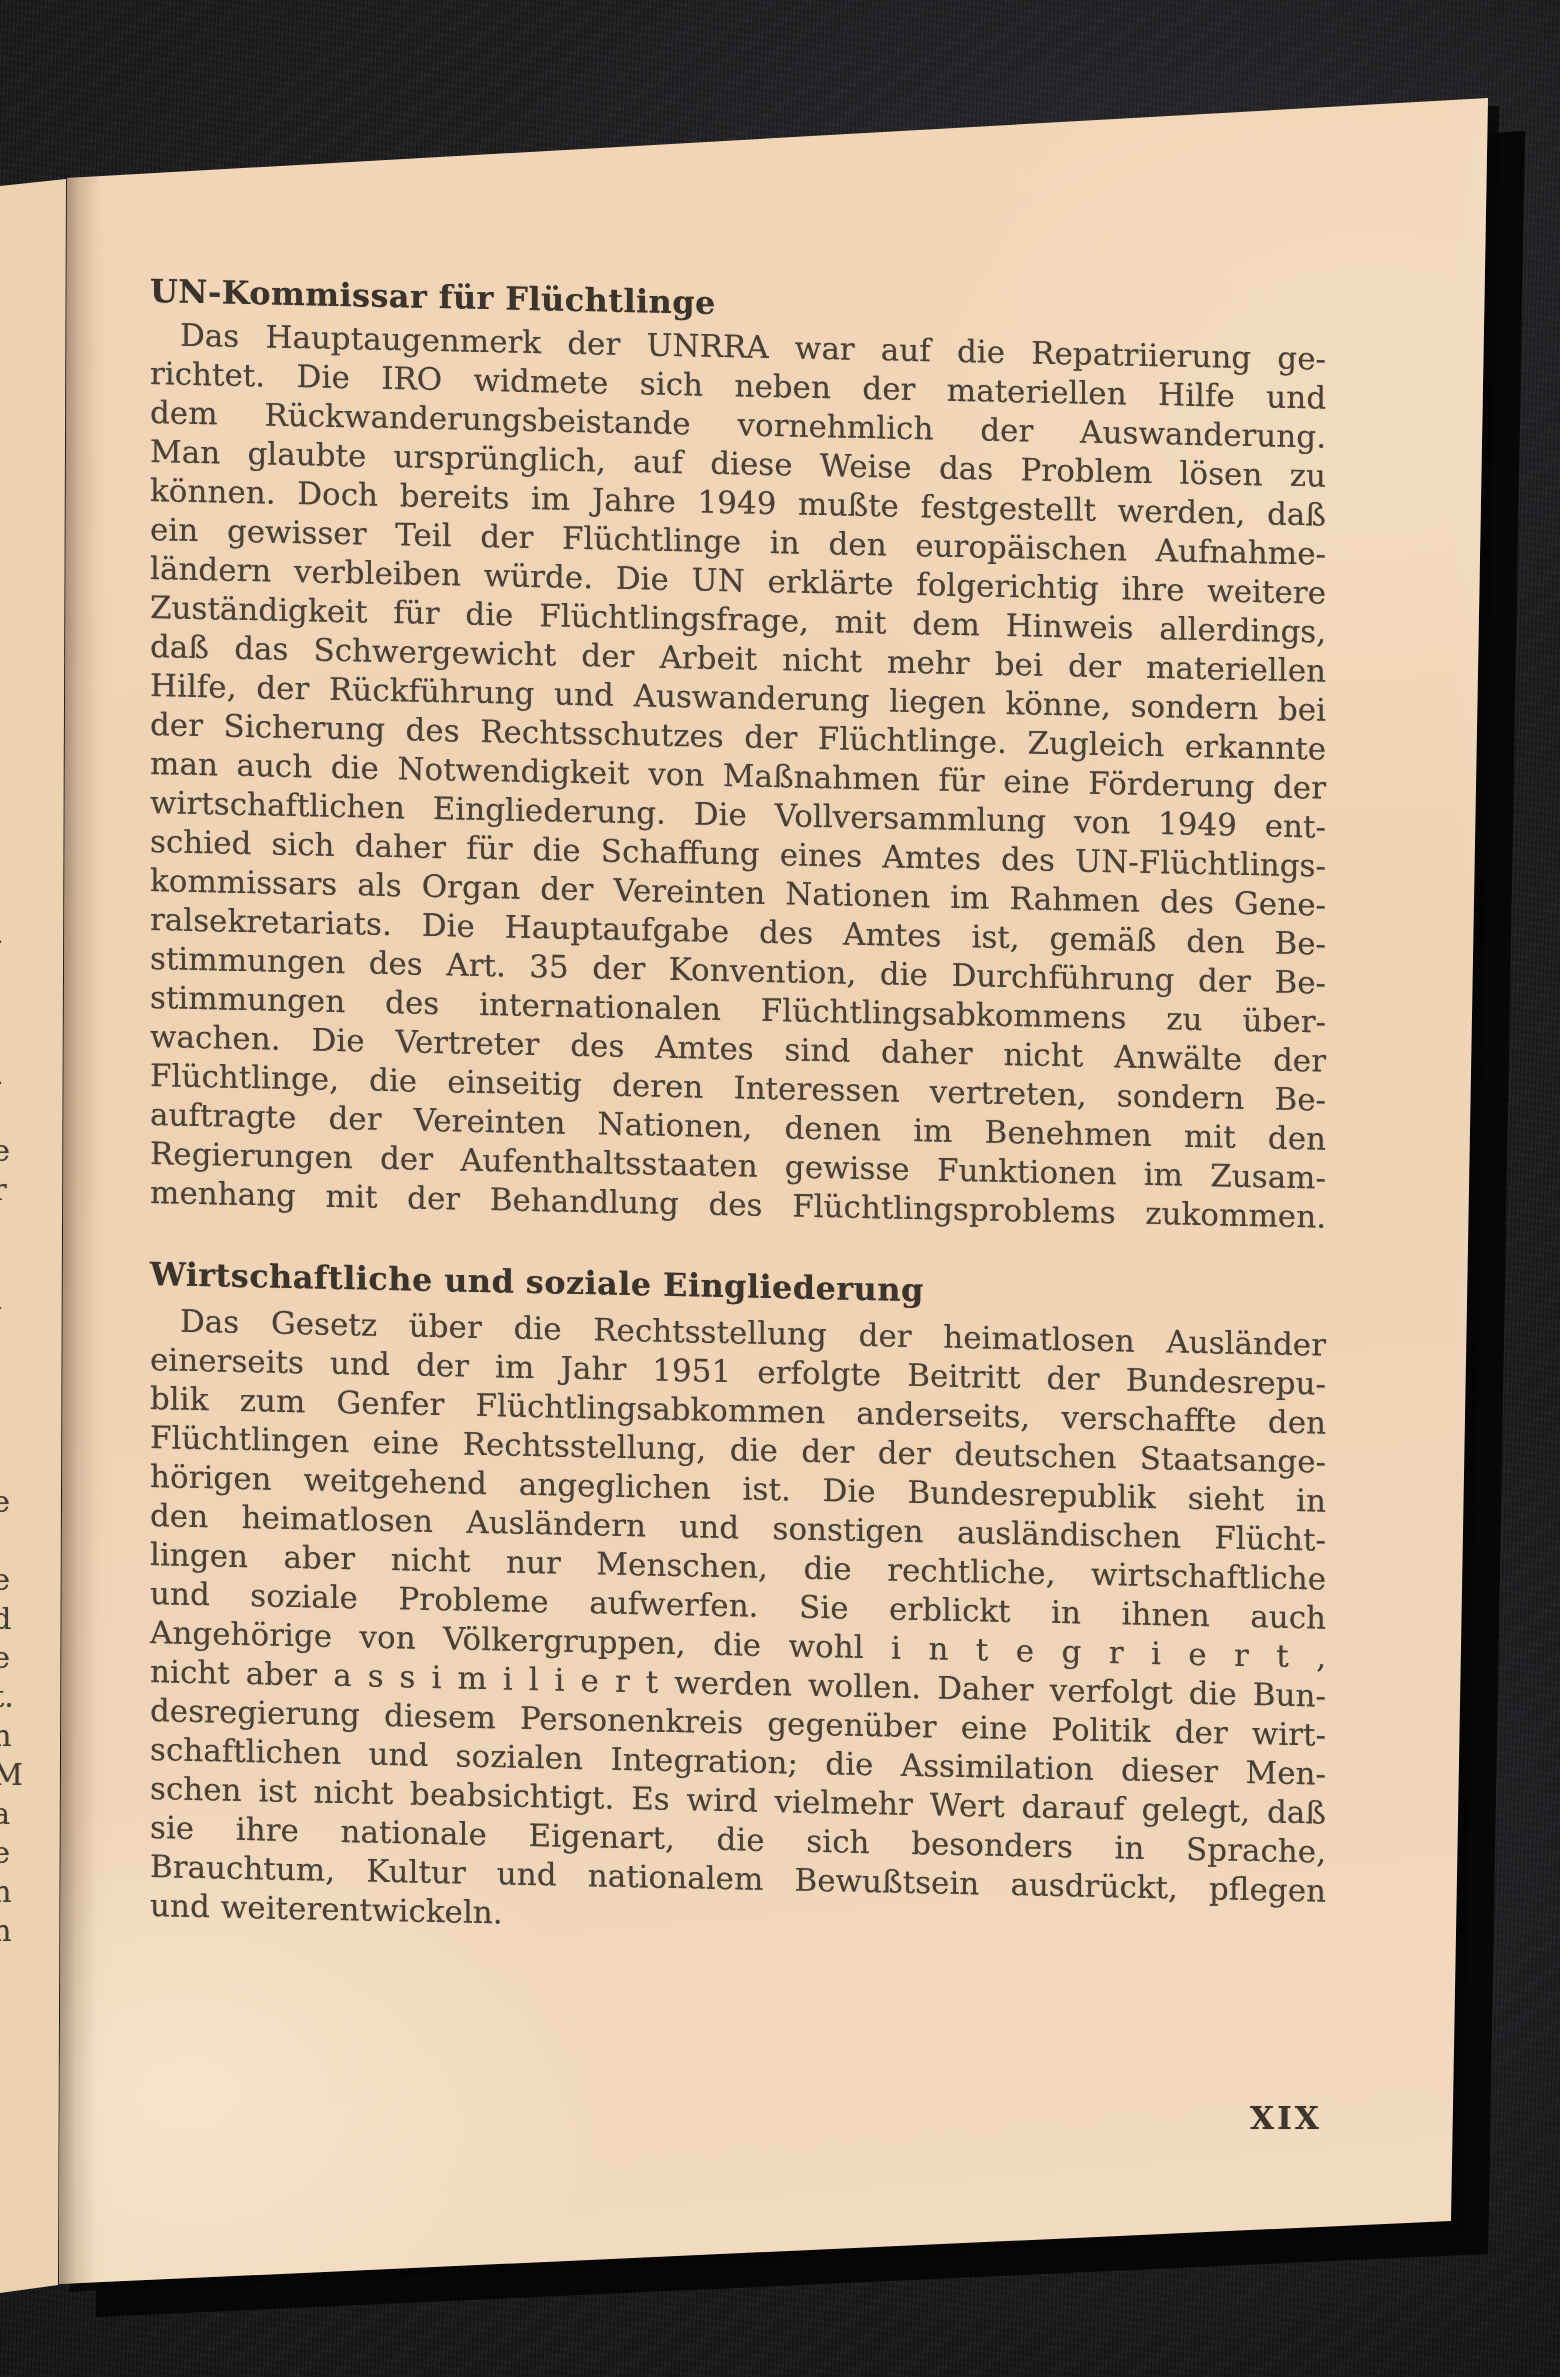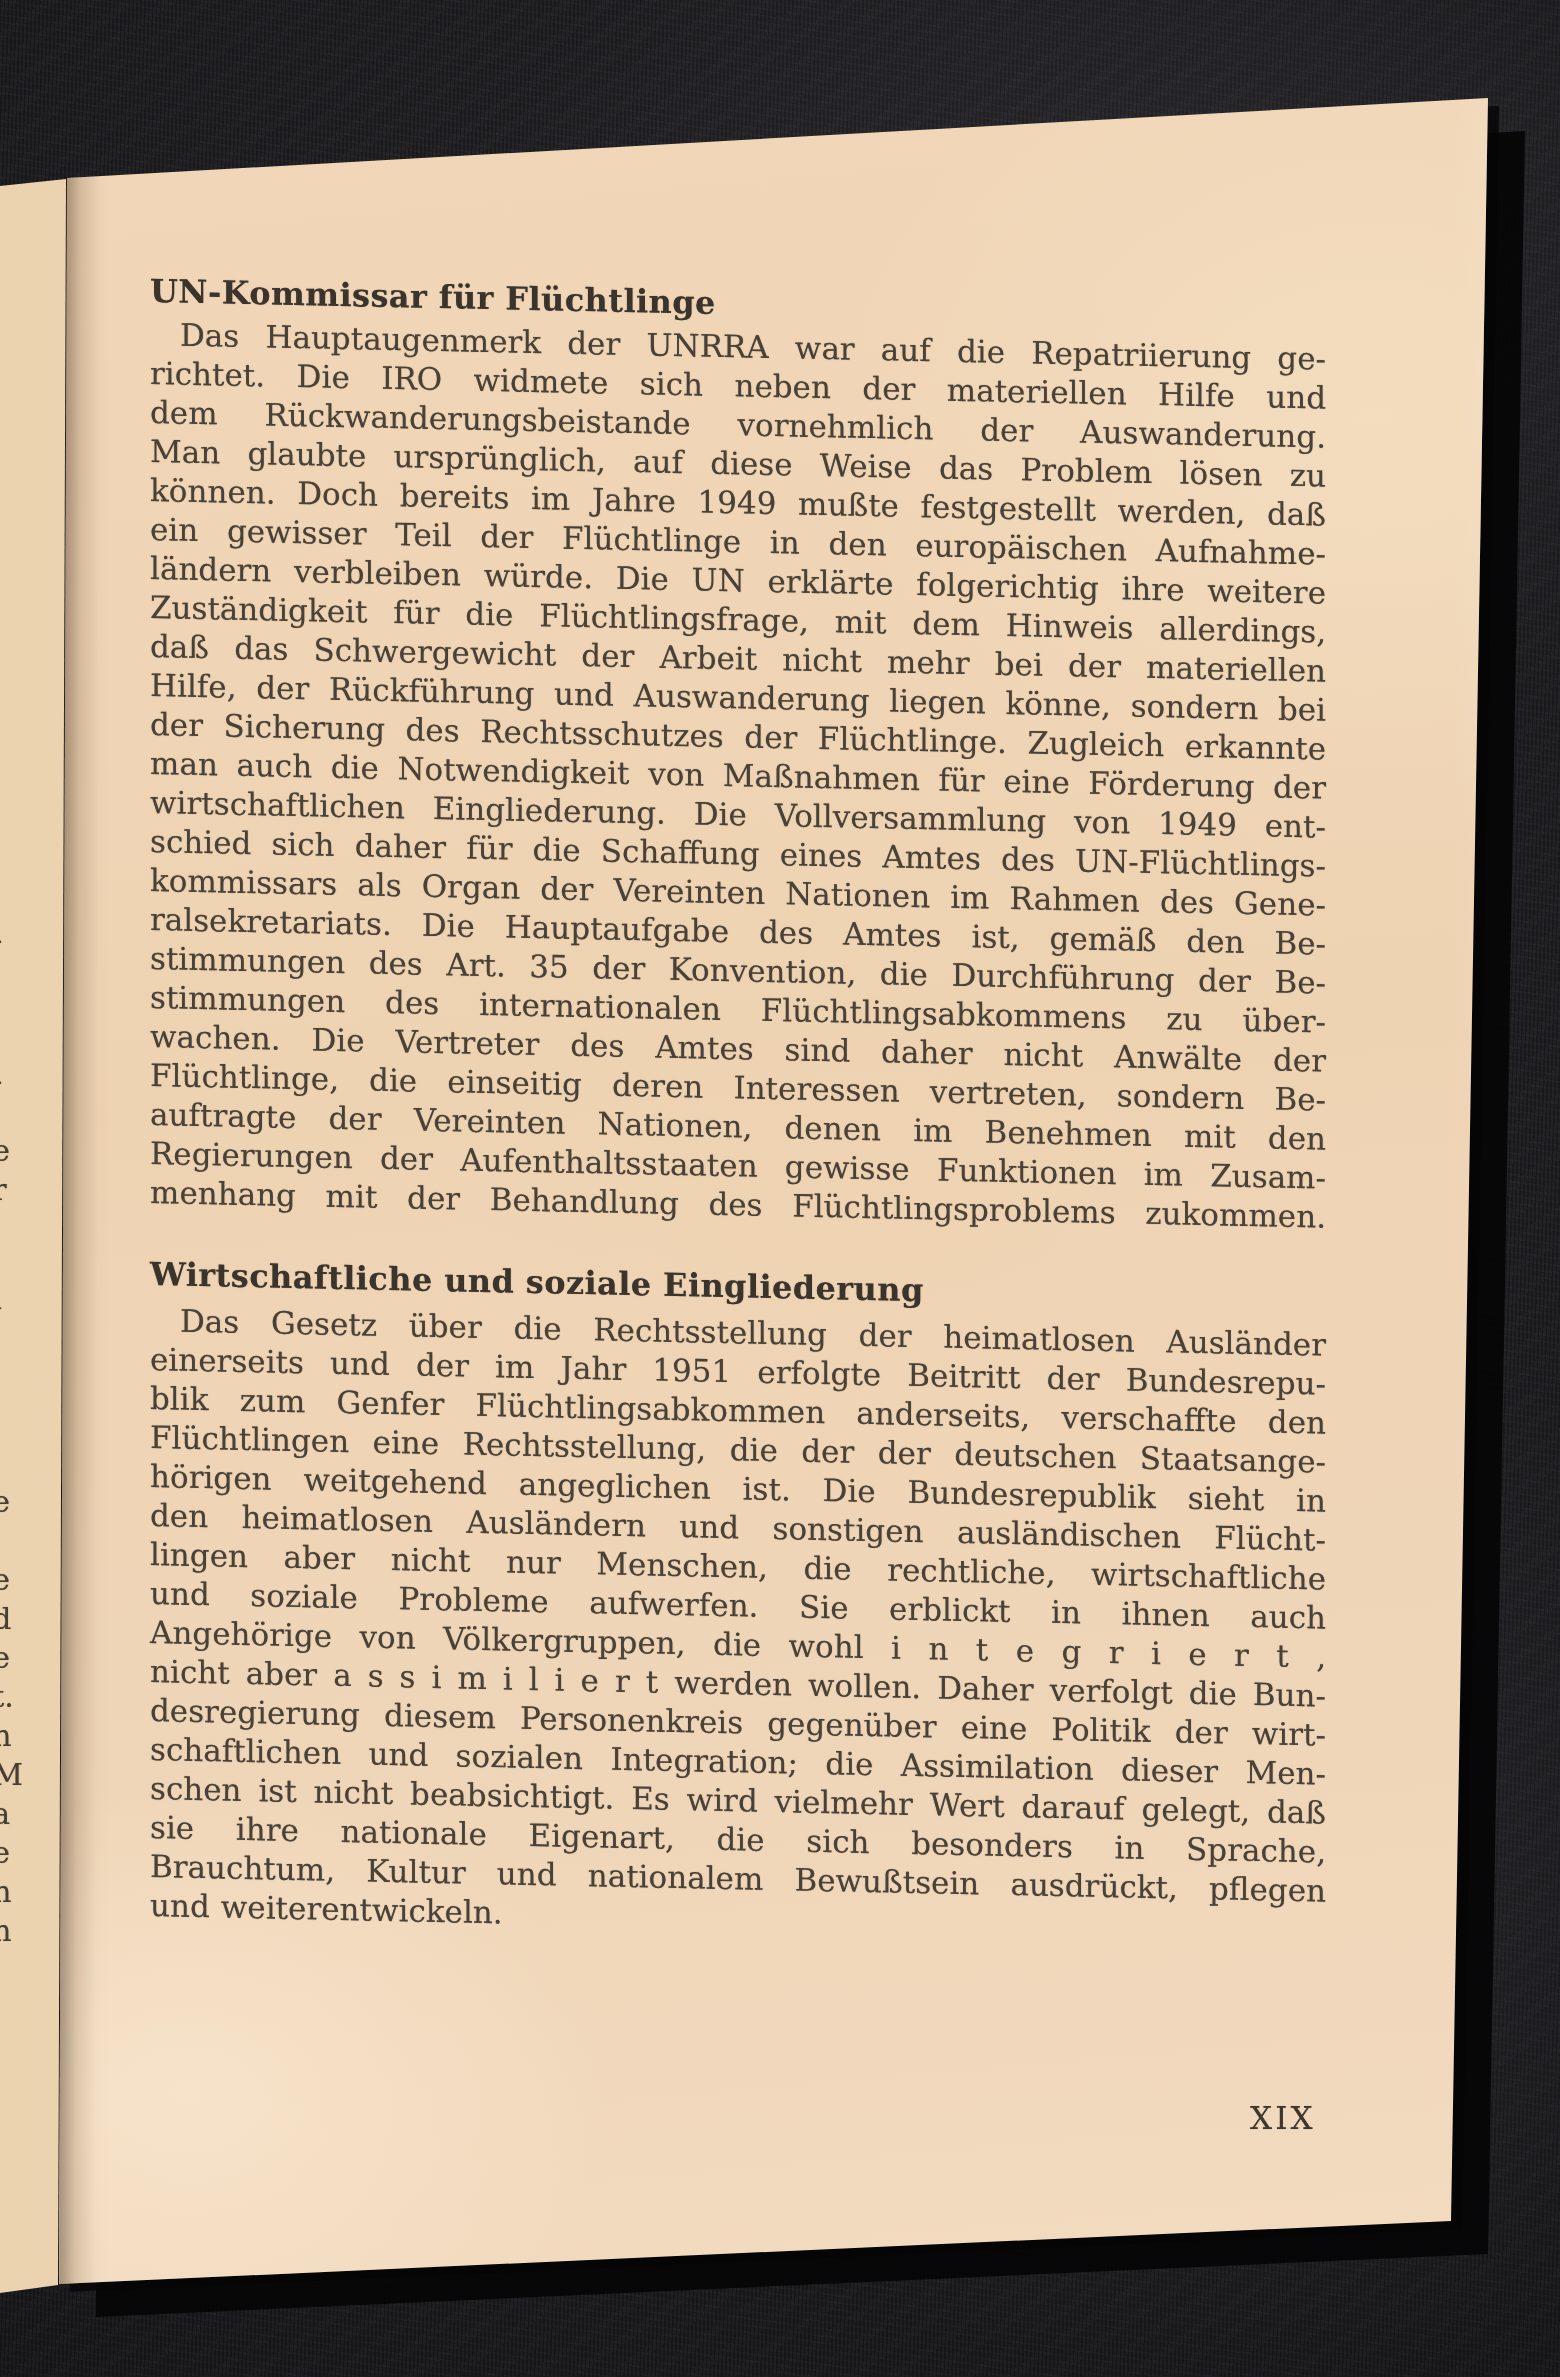--- a/index.html
+++ b/index.html
@@ -71,21 +71,21 @@
   .tline{
     font-size:31px;line-height:39px;height:39px;white-space:normal;
     text-align:justify;text-align-last:justify;
     word-spacing:1.2px;
     text-shadow:0 0 1px rgba(70,62,52,0.55);
   }
   .tline.indent{padding-left:30px;}
   .tline.flush{text-align-last:left;}
   .pagenum{
     position:absolute;left:1250px;top:2100px;
-    font-size:31px;font-weight:400;letter-spacing:3.1px;color:#3d372e;
+    font-size:31px;font-weight:700;letter-spacing:3.1px;color:#3d372e;
     text-shadow:0 0 0.9px rgba(61,55,46,0.5);
   }
 </style>
 </head>
 <body>
 
 <div class="fabric"></div>
 
 <div class="page-shadow"></div>
 <div class="page-shadow2"></div>

